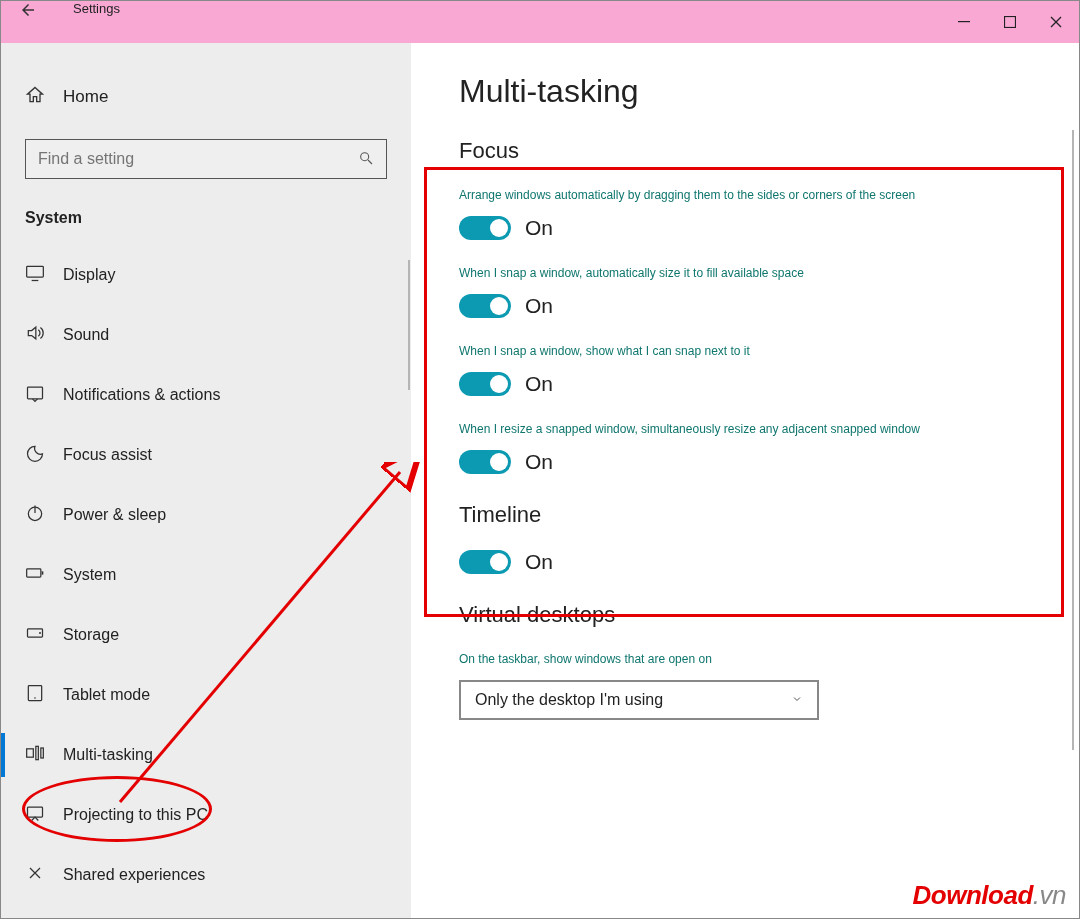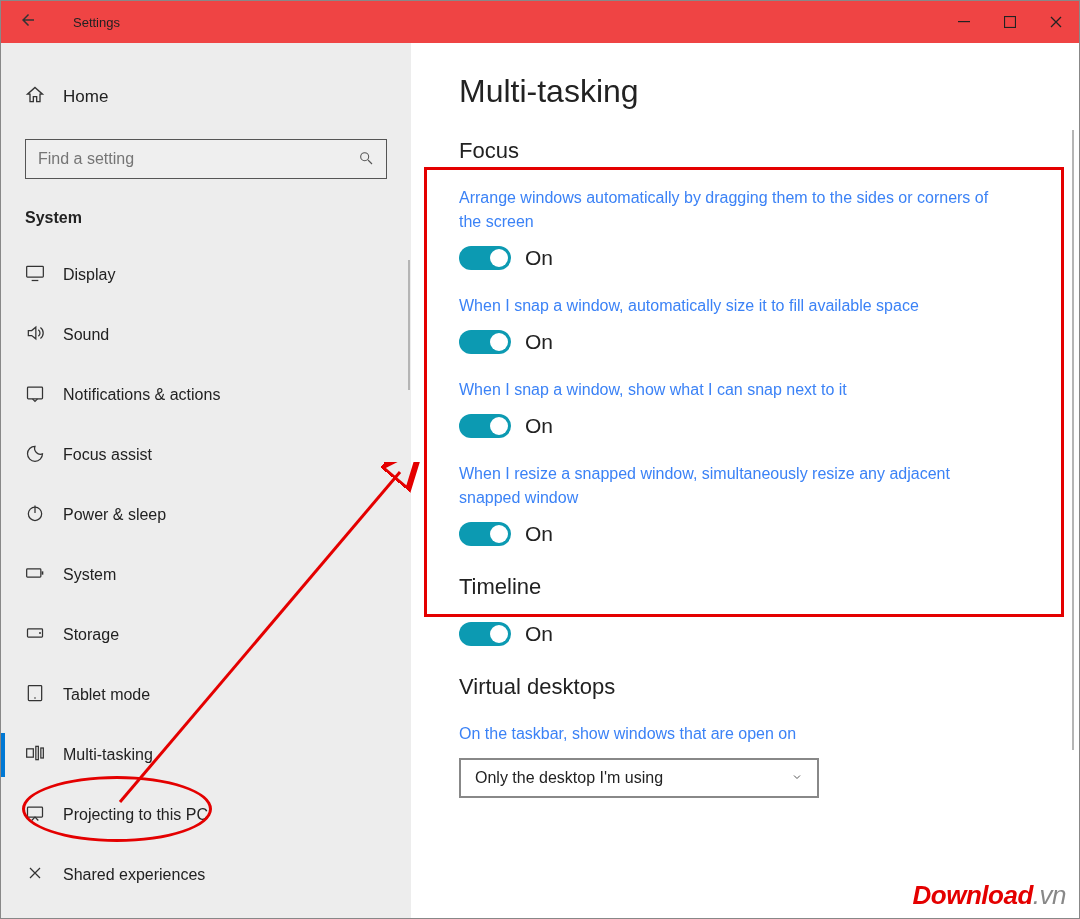--- a/index.html
+++ b/index.html
@@ -16,22 +16,21 @@
     height: 919px;
     display: flex;
     flex-direction: column;
     border: 1px solid #888;
     background: #fff;
   }
   
   .titlebar {
     height: 42px;
     display: flex;
-    align-items: center;
-    background: #ef4444;
+    background: #f9a8d4;
   }
   .titlebar .back {
     width: 54px;
     text-align: center;
     font-size: 18px;
     color: #333;
     cursor: pointer;
   }
   .titlebar .title {
     font-size: 13px;
@@ -148,22 +147,22 @@
     font-size: 22px;
     font-weight: 400;
     color: #222;
     margin-top: 8px;
     margin-bottom: 22px;
   }
   .setting {
     margin-bottom: 24px;
   }
   .setting-desc {
-    font-size: 16px;
-    color: #3b82f6;
+    font-size: 12px;
+    color: #0f766e;
     line-height: 1.5;
     margin-bottom: 12px;
     max-width: 540px;
   }
   .toggle-row {
     display: flex;
     align-items: center;
     gap: 14px;
   }
   .toggle {

